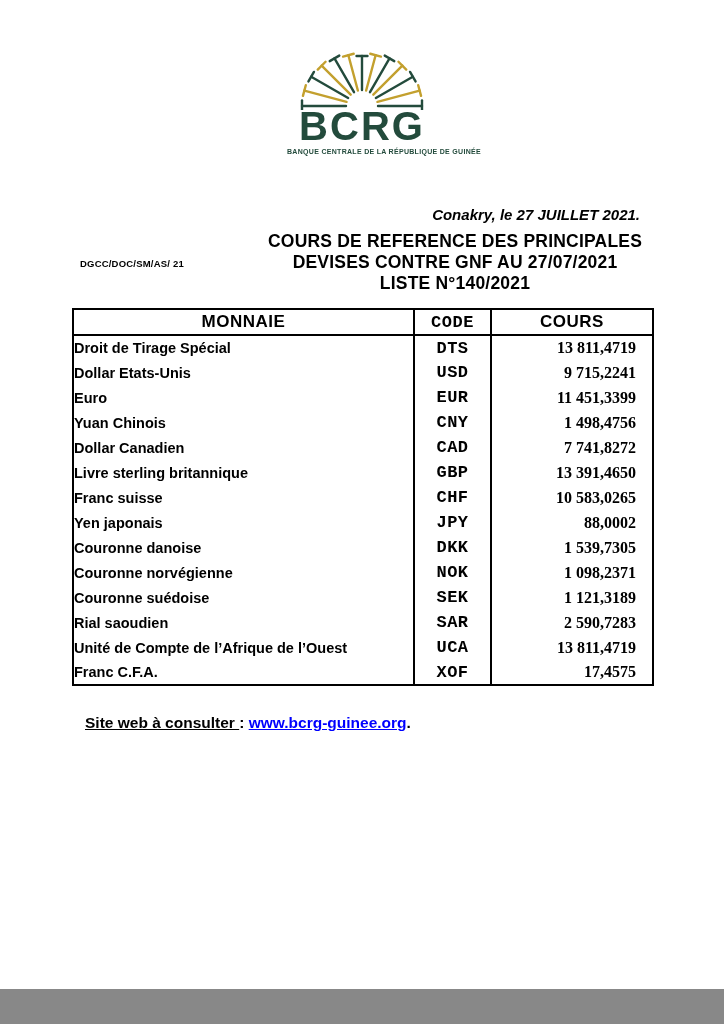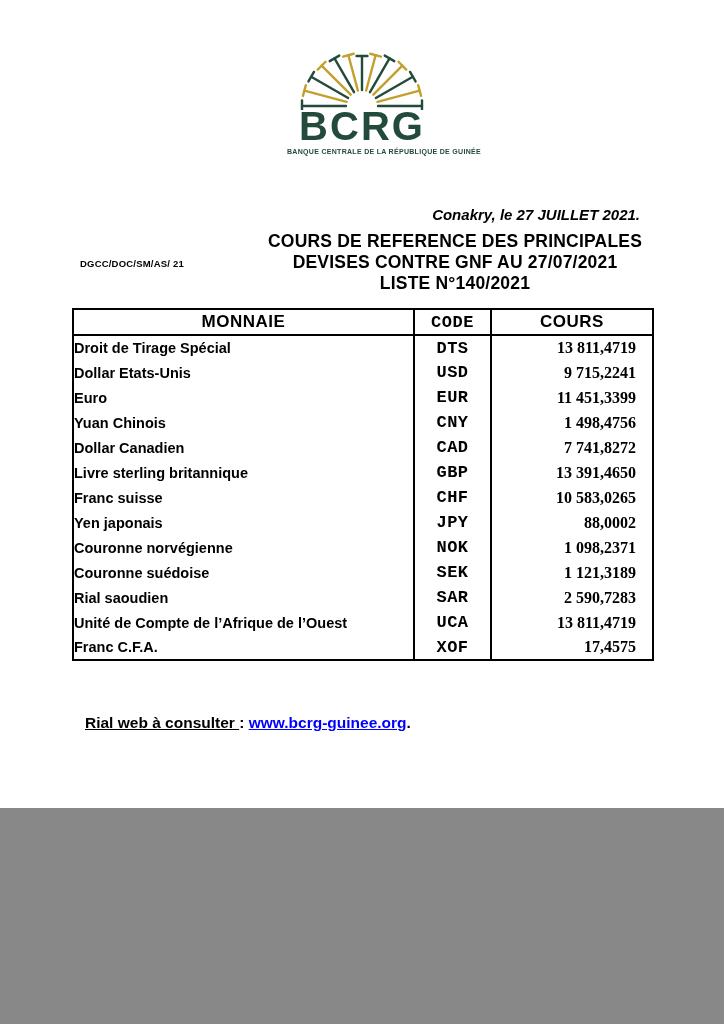--- a/index.html
+++ b/index.html
@@ -1,19 +1,19 @@
 <!DOCTYPE html>
 <html style="--green: #234B3C; --gold: #C3A02E; --link: #0000FF;"><head>
 <meta charset="utf-8">
 <style>
   * { margin:0; padding:0; box-sizing:border-box; }
   html,body { background:#888; }
   .page {
     position:relative;
-    width:724px; height:808px;
+    width:724px; height:989px;
     margin:0 auto;
     background:#ffffff;
     font-family:"Liberation Sans", sans-serif;
     color:#000;
     overflow:hidden;
   }
 
   
   .logo {
     position:absolute; top:42px; left:50%; transform:translateX(-50%);
@@ -193,20 +193,25 @@
           <td class="td-monnaie">Franc suisse</td>
           <td class="td-code">CHF</td>
           <td class="td-cours">10 583,0265</td>
         </tr>
         <tr>
           <td class="td-monnaie">Yen japonais</td>
           <td class="td-code">JPY</td>
           <td class="td-cours">88,0002</td>
         </tr>
         <tr>
+          <td class="td-monnaie">Couronne danoise</td>
+          <td class="td-code">DKK</td>
+          <td class="td-cours">1 539,7305</td>
+        </tr>
+        <tr>
           <td class="td-monnaie">Couronne norvégienne</td>
           <td class="td-code">NOK</td>
           <td class="td-cours">1 098,2371</td>
         </tr>
         <tr>
           <td class="td-monnaie">Couronne suédoise</td>
           <td class="td-code">SEK</td>
           <td class="td-cours">1 121,3189</td>
         </tr>
         <tr>
@@ -221,16 +226,16 @@
         </tr>
         <tr>
           <td class="td-monnaie">Franc C.F.A.</td>
           <td class="td-code">XOF</td>
           <td class="td-cours">17,4575</td>
         </tr>
       </tbody>
   </table>
 
   <div class="footer">
-    <span class="u">Rial web à consulter </span><span>: </span><a>www.bcrg-guinee.org</a><span>.</span>
+    <span class="u">Site web à consulter </span><span>: </span><a>www.bcrg-guinee.org</a><span>.</span>
   </div>
 
 </div>
 
 </body></html>

